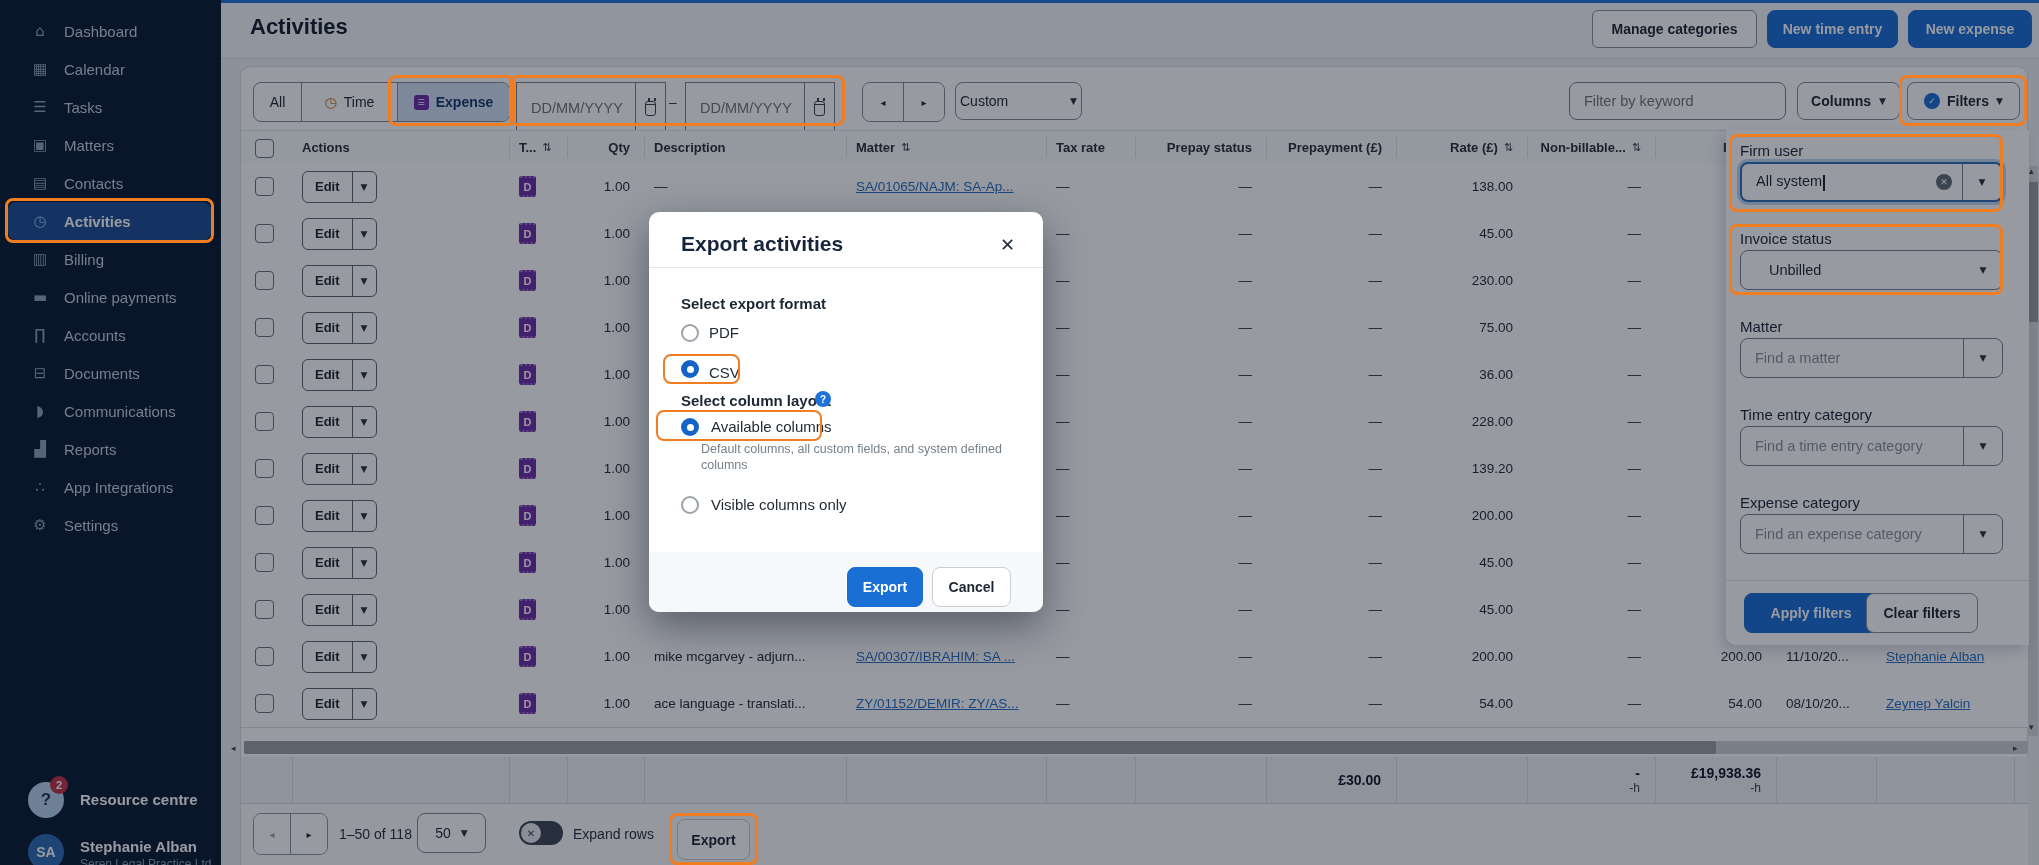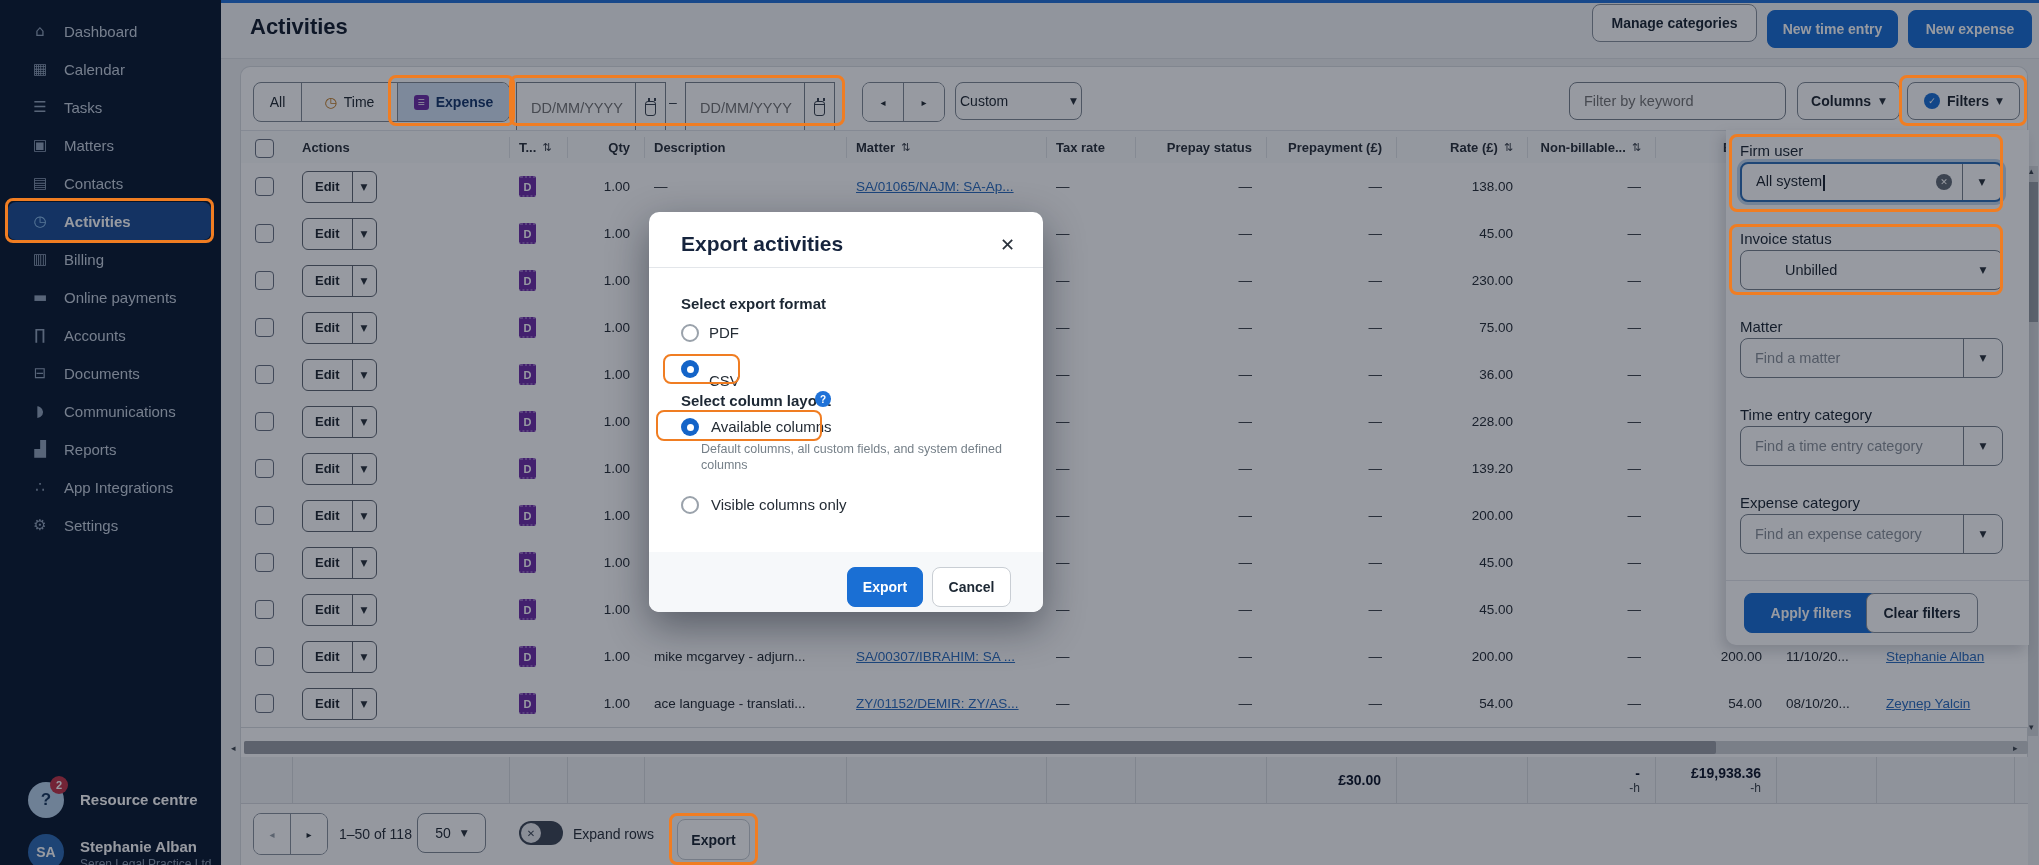--- a/index.html
+++ b/index.html
@@ -187,21 +187,21 @@
         <span>SA</span>
       </div>
     <div class="sbtext" style="left:80px;top:838px;font-weight:bold;">Stephanie Alban</div>
     <div class="sbsub" style="left:80px;top:857px;">Seren Legal Practice Ltd</div>
   </nav>
 
   <div id="topstrip"></div>
   <div id="pgheader">
     <div id="pgtitle">Activities</div>
   </div>
-  <div class="btn outline abs" style="left:1592px;top:4px;width:165px;height:38px;">Manage categories</div>
+  <div class="btn outline abs" style="left:1592px;top:10px;width:165px;height:38px;border-radius:6px;">Manage categories</div>
   <div class="btn blue abs" style="left:1767px;top:10px;width:131px;height:38px;">New time entry</div>
   <div class="btn blue abs" style="left:1908px;top:10px;width:124px;height:38px;">New expense</div>
 
   <div id="card"></div>
 
   <div class="seg" style="left:253px;top:82px;">
     <div class="s" style="width:47px;">
       <span>All</span>
     </div>
     <div class="s" style="width:95px;">
@@ -912,21 +912,21 @@
     <div class="combo focus" style="top:32px;">
       <span class="ctext val"><span>All system</span><span class="caret-bar"></span></span>
       <span class="clearx">✕</span>
       <span class="csep"></span>
       <span class="cbtn">
           <span class="caret">▼</span>
         </span>
     </div>
     <div class="flabel" style="top:100px;">Invoice status</div>
     <div class="combo" style="top:120px;">
-      <span class="ctext val" style="margin-left:44px;">Unbilled</span>
+      <span class="ctext val" style="margin-left:28px;">Unbilled</span>
       <span class="cbtn">
           <span class="caret">▼</span>
         </span>
     </div>
     <div class="flabel" style="top:188px;">Matter</div>
     <div class="combo" style="top:208px;">
       <span class="ctext">Find a matter</span>
       <span class="csep"></span>
       <span class="cbtn">
           <span class="caret">▼</span>
@@ -962,21 +962,21 @@
   <div id="dim"></div>
 
   <div id="modal">
     <div class="mtitle">Export activities</div>
     <div class="mclose">✕</div>
     <div class="mdiv"></div>
     <div class="sectitle" style="top:83px;">Select export format</div>
     <div class="radio" style="left:32px;top:112px;"></div>
     <div class="rlabel" style="left:60px;top:112px;">PDF</div>
     <div class="radio sel" style="left:32px;top:148px;"></div>
-    <div class="rlabel" style="left:60px;top:160px;">CSV</div>
+    <div class="rlabel" style="left:60px;top:152px;">CSV</div>
     <div class="sectitle" style="top:180px;">Select column layout</div>
     <div class="helpq" style="left:166px;top:179px;">?</div>
     <div class="radio sel" style="left:32px;top:206px;"></div>
     <div class="rlabel" style="left:62px;top:206px;">Available columns</div>
     <div class="subdesc" style="top:229px;">
       <span>Default columns, all custom fields, and system defined</span><br>
       <span>columns</span>
     </div>
     <div class="radio" style="left:32px;top:284px;"></div>
     <div class="rlabel" style="left:62px;top:284px;">Visible columns only</div>

